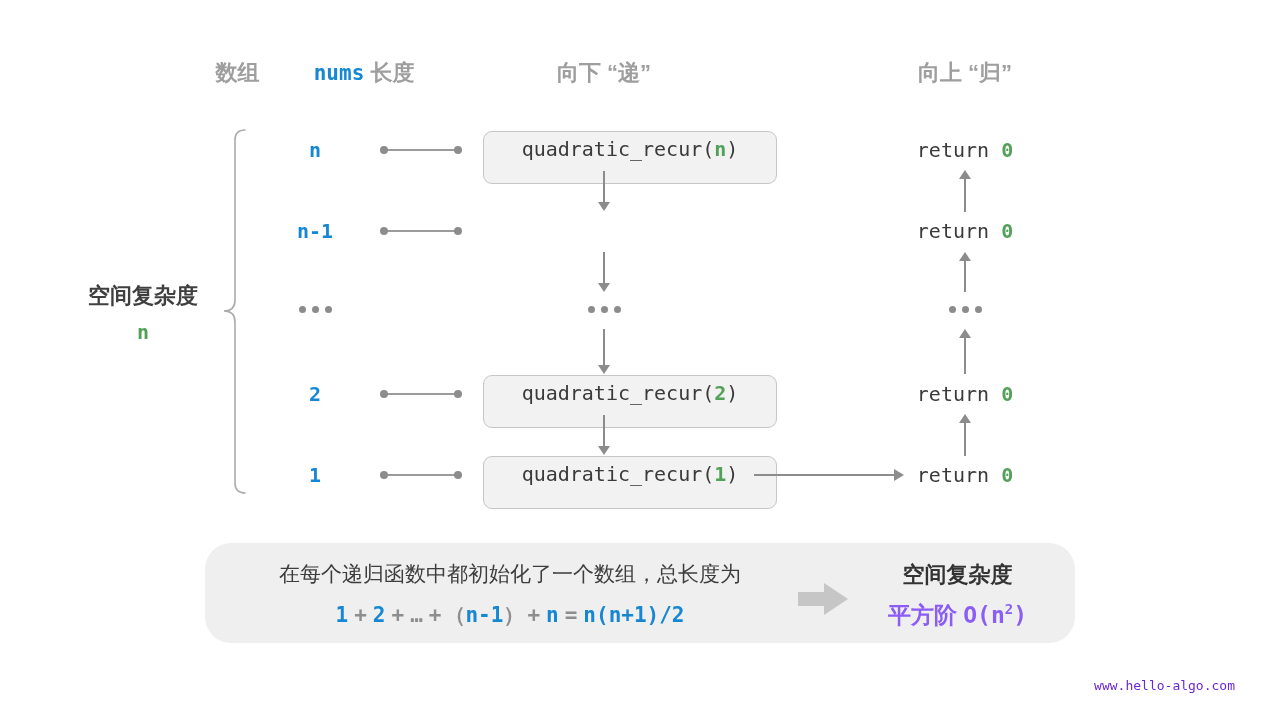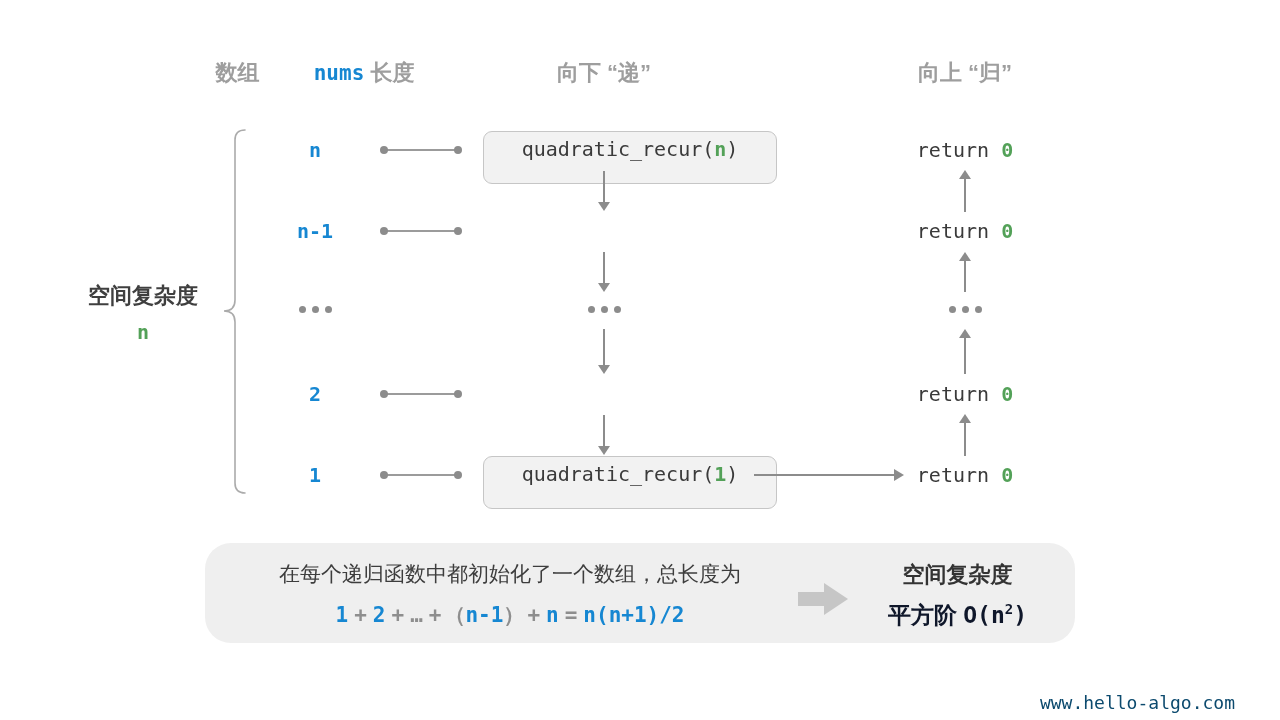--- a/index.html
+++ b/index.html
@@ -98,26 +98,26 @@
   .panel-formula span { margin:0 3px; }
   .tok-blue { color:#1687d2; }
   .tok-gray { color:#8e8e8e; }
   .big-arrow { position:absolute; left:593px; top:40px; }
   .panel-result-title {
     position:absolute; left:650px; top:17px; width:205px; text-align:center;
     font-size:22px; font-weight:bold; color:#333333;
   }
   .panel-result-value {
     position:absolute; left:645px; top:57px; width:215px; text-align:center;
-    font-size:23px; font-weight:bold; color:#0f172a; white-space:nowrap;
+    font-size:23px; font-weight:bold; color:#8b5cf6; white-space:nowrap;
   }
   .panel-result-value sup { font-size:14px; }
 
   .watermark {
-    position:absolute; right:45px; top:692px; font-size:18px; color:#0c4a6e;
+    position:absolute; right:45px; top:678px; font-size:13px; color:#6d28d9;
   }
 </style>
 </head>
 <body>
 
 <div class="canvas">
 
   <div class="col-header hdr-left"><span>数组 </span><span class="code nums">nums</span><span> 长度</span></div>
   <div class="col-header hdr-right">向上 “归”</div>
   <div class="col-header hdr-mid">向下 “递”</div>
@@ -154,20 +154,21 @@
   <div class="dots3" style="left:949px; top:306px">
       <i></i>
       <i></i>
       <i></i>
     </div>
 
   <div class="depth-label code" style="top:382px">2</div>
   <div class="conn" style="top:393px"></div>
   <div class="conn-dot" style="left:380px; top:390px"></div>
   <div class="conn-dot" style="left:454px; top:390px"></div>
+  <div class="call-box code" style="top:375px"><span>quadratic_recur(</span><span class="arg">2</span><span>)</span></div>
   <div class="ret code" style="top:382px"><span>return </span><span class="zero">0</span></div>
 
   <div class="depth-label code" style="top:463px">1</div>
   <div class="conn" style="top:474px"></div>
   <div class="conn-dot" style="left:380px; top:471px"></div>
   <div class="conn-dot" style="left:454px; top:471px"></div>
   <div class="call-box code" style="top:456px"><span>quadratic_recur(</span><span class="arg">1</span><span>)</span></div>
   <div class="ret code" style="top:463px"><span>return </span><span class="zero">0</span></div>
 
   <div class="arr-v arr-down" style="left:596px; top:171px; height:40px">

